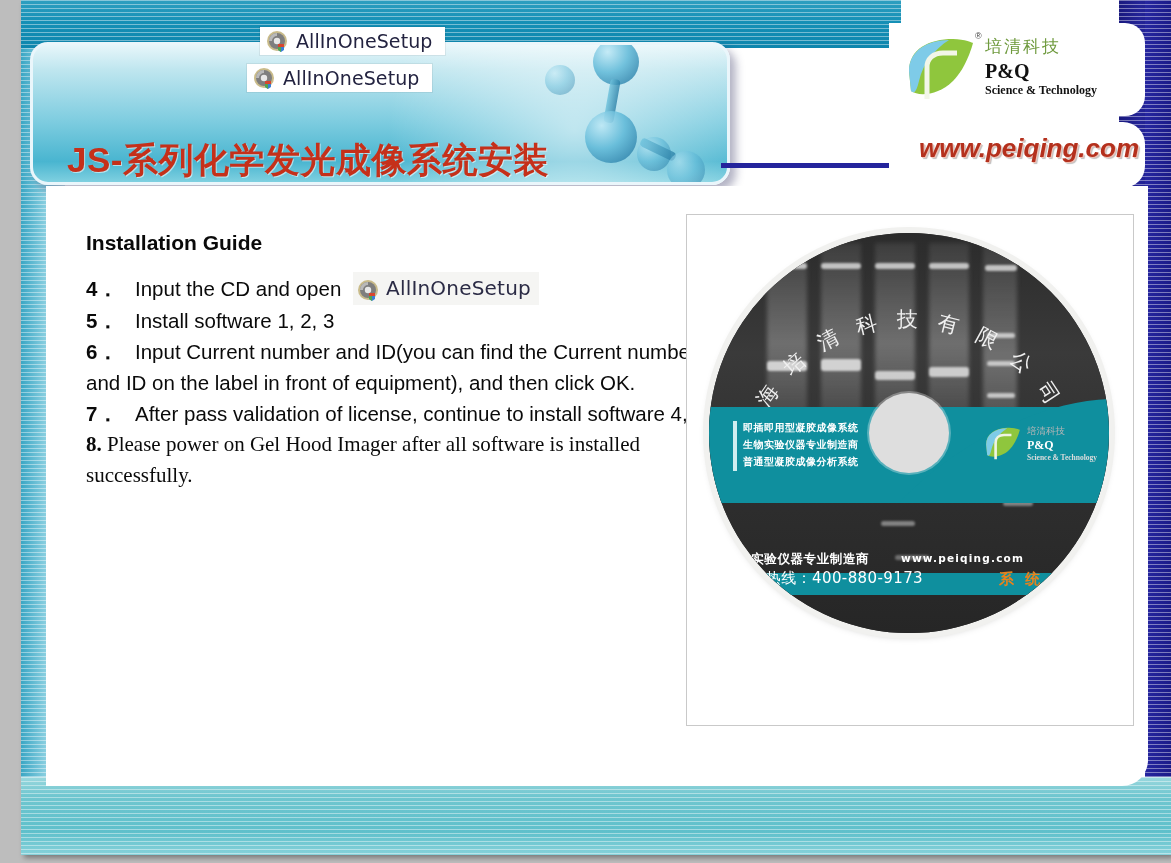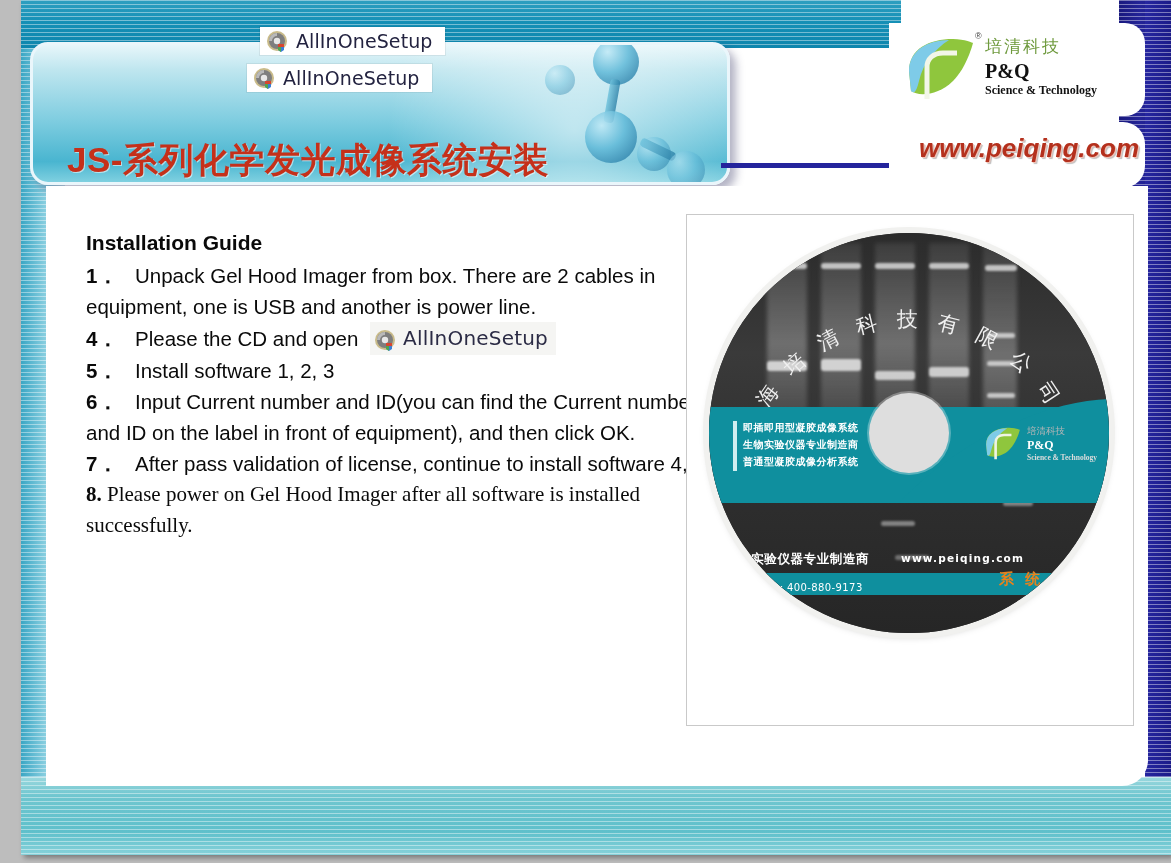--- a/index.html
+++ b/index.html
@@ -153,21 +153,21 @@
   }
 
   
   .instructions {
     position:absolute; left: 40px; top: 42px;
     width: 620px;
     color:#0a0a0a;
     font-family:"Liberation Sans","DejaVu Sans",sans-serif;
   }
   .instructions .head {
-    font-size: 21px; font-weight: bold; line-height: 30px; margin-bottom: 2px;
+    font-size: 21px; font-weight: bold; line-height: 30px; margin-bottom: 14px;
   }
   .instructions p {
     font-size: 20.5px; line-height: 31px;
   }
   .instructions .num { font-weight:bold; }
   .instructions .gapnum::after { content:"\00a0\00a0\00a0"; }
   .instructions .serif { font-family:"Liberation Serif","DejaVu Serif",serif; font-size:21px; }
 
   
   .aios-badge {
@@ -255,23 +255,23 @@
   .cd-maker {
     position:absolute; left: 16px; top: 318px;
     font-family:"DejaVu Sans",sans-serif;
     font-size: 12.5px; font-weight:bold; color:#fff; letter-spacing:.6px;
   }
   .cd-hotbar {
     position:absolute; left: 0px; top: 340px; width: 400px; height: 22px;
     background:#0f8f9e;
   }
   .cd-hot {
-    position:absolute; left: 26px; top: 348px;
-    font-family:"DejaVu Sans",sans-serif;
-    font-size: 10px; color:#ffffff; letter-spacing:.4px;
+    position:absolute; left: 26px; top: 336px;
+    font-family:"DejaVu Sans",sans-serif;
+    font-size: 15px; color:#ffffff; letter-spacing:.4px;
   }
   .cd-url {
     position:absolute; left: 192px; top: 319px;
     font-family:"DejaVu Sans",sans-serif;
     font-size: 10.5px; color:#ffffff; letter-spacing:1.2px; font-weight:bold;
   }
   .cd-soft {
     position:absolute; left: 290px; top: 337px;
     font-family:"DejaVu Sans",sans-serif;
     font-size: 15px; color:#e8821c; font-weight:bold; letter-spacing:3px;
@@ -321,24 +321,21 @@
 
     <div class="url-panel"></div>
     <div class="url-text">www.peiqing.com</div>
 
     <div class="content-panel">
 
       <div class="instructions">
         <div class="head">Installation Guide</div>
 
         <p>
-          <span class="num gapnum">1．</span><span>Unpack Gel Hood Imager from box. There are 2 cables in equipment, one is USB and another is power line.</span>
-        </p>
-        <p>
-          <span class="num gapnum">4．</span><span>Please the CD and open</span>
+          <span class="num gapnum">4．</span><span>Input the CD and open</span>
           <span class="aios-badge">
             <span class="aios-icon">
               <svg viewBox="0 0 22 22" width="22" height="22">
                 <circle cx="11" cy="11" r="10" fill="#c9bb8a"></circle>
                 <circle cx="11" cy="11" r="8" fill="#7e7e7e"></circle>
                 <circle cx="11" cy="11" r="3.2" fill="#e8e8e8"></circle>
                 <path d="M3 11 a8 8 0 0 1 8 -8 l0 3 a5 5 0 0 0 -5 5 z" fill="#b9b9b9"></path>
                 <path d="M12 14 l6 0 l0 6 l-3 2 l-3 -2 z" fill="#3b7fd4"></path>
                 <path d="M12 14 l6 0 l0 3 l-6 0 z" fill="#d8452f"></path>
                 <path d="M12 17 l3 0 l0 5 l-3 -2 z" fill="#4fa64f"></path>

